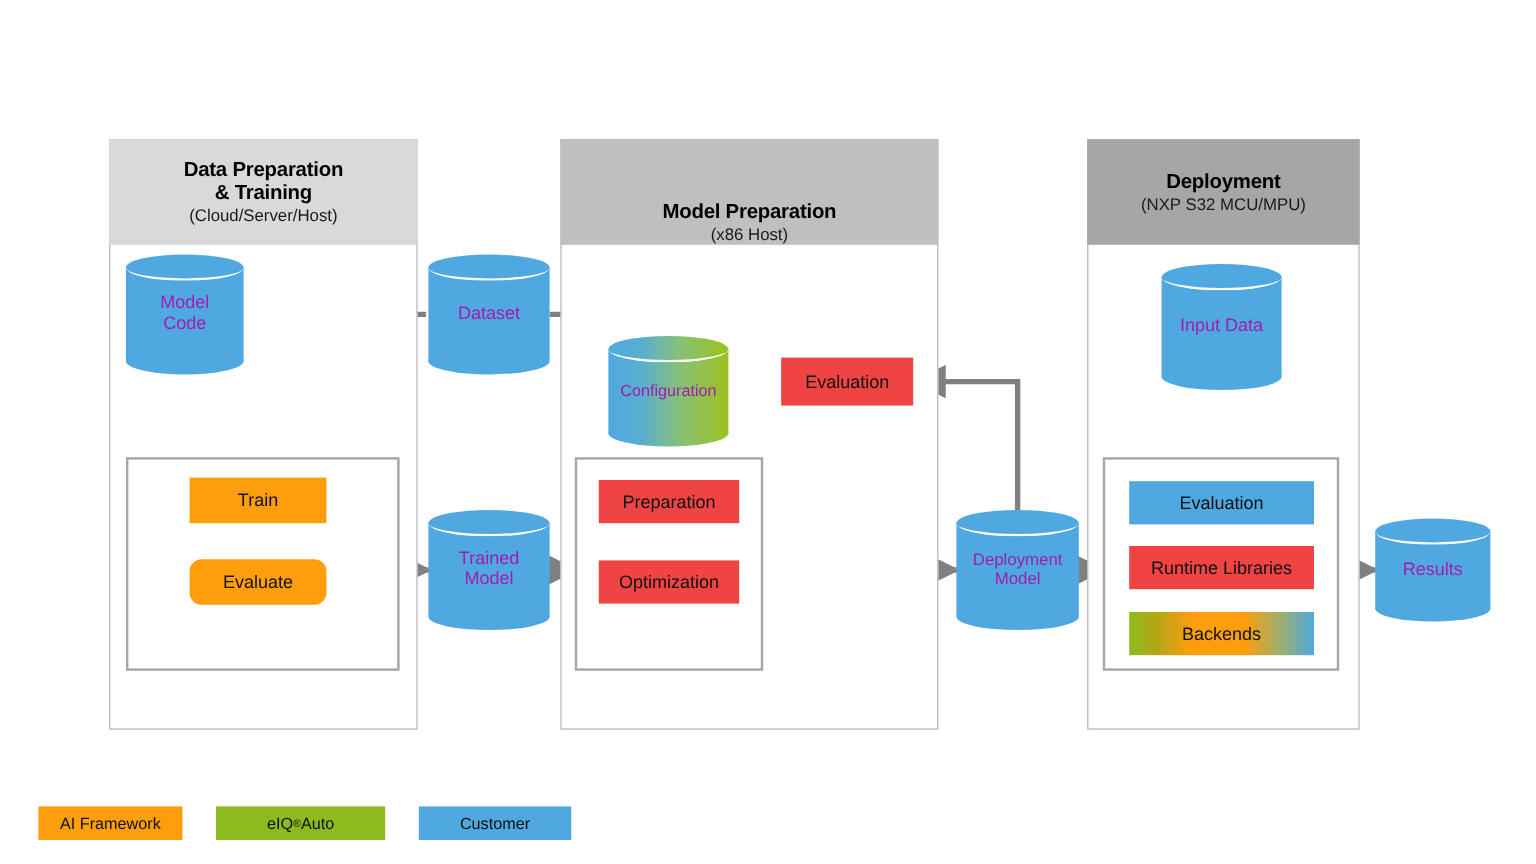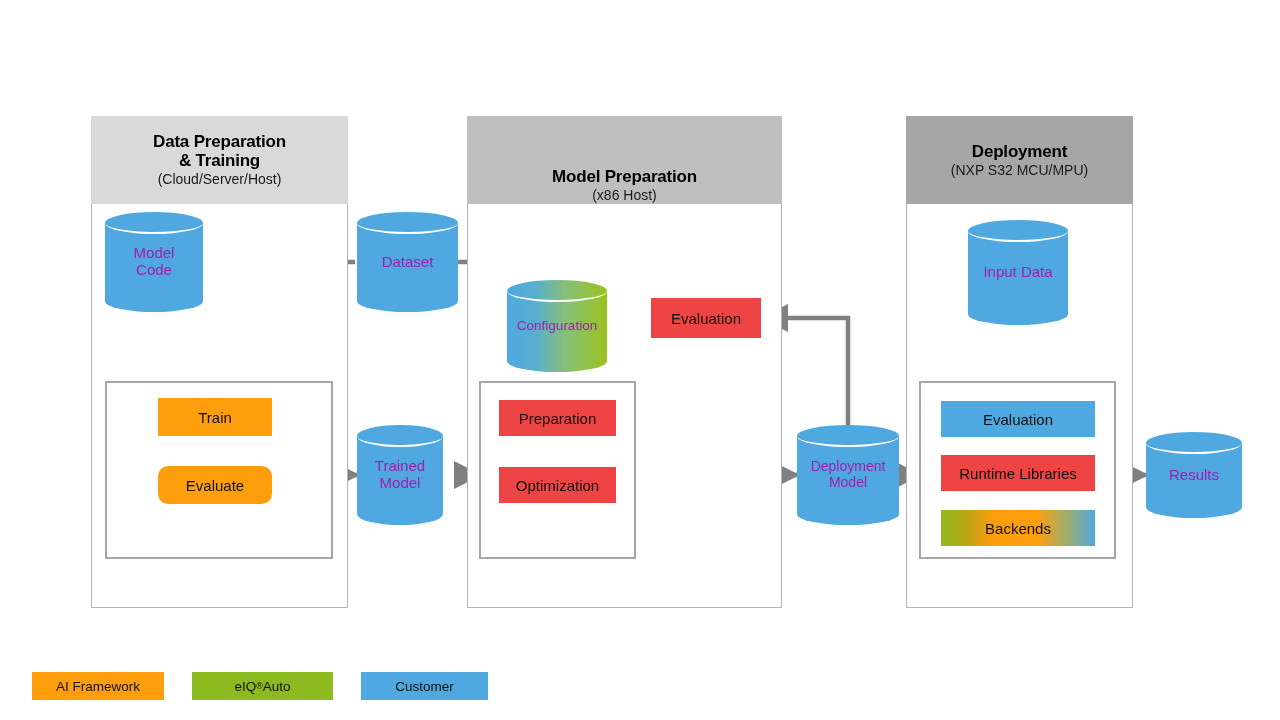--- a/index.html
+++ b/index.html
@@ -141,21 +141,21 @@
   <div class="node n-orange" style="left:158px;top:426px;width:114px;height:38px;border-radius:10px;">Evaluate</div>
 
 
   <div class="cyl" style="left:357px;top:172px;width:101px;height:100px;">
     <div class="body"></div>
     <div class="bot"></div>
     <div class="top"></div>
     <div class="lbl">Dataset</div>
   </div>
 
-  <div class="cyl" style="left:357px;top:385px;width:86px;height:100px;">
+  <div class="cyl" style="left:357px;top:385px;width:101px;height:100px;">
     <div class="body"></div>
     <div class="bot"></div>
     <div class="top"></div>
     <div class="lbl">
       <span><span>Trained</span><br>
             <span>Model</span></span>
     </div>
   </div>
 
   <div class="phase" style="left:467px;top:76px;width:315px;height:492px;"></div>
@@ -206,21 +206,21 @@
   <div class="node n-backends" style="left:941px;top:470px;width:154px;height:36px;">Backends</div>
 
   <div class="cyl" style="left:1146px;top:392px;width:96px;height:86px;">
     <div class="body"></div>
     <div class="bot"></div>
     <div class="top"></div>
     <div class="lbl">Results</div>
   </div>
 
   <div class="legend" style="left:32px;top:632px;">
-    <div class="lg-item lg-orange" style="width:132px;">AI Framework</div>
+    <div class="lg-item lg-orange" style="width:120px;">AI Framework</div>
     <div class="lg-gap"></div>
     <div class="lg-item lg-green" style="width:141px;">
       <span>eIQ</span>
         <sup>®</sup>
         <span> Auto</span>
     </div>
     <div class="lg-gap"></div>
     <div class="lg-item lg-blue" style="width:127px;">Customer</div>
   </div>
 

